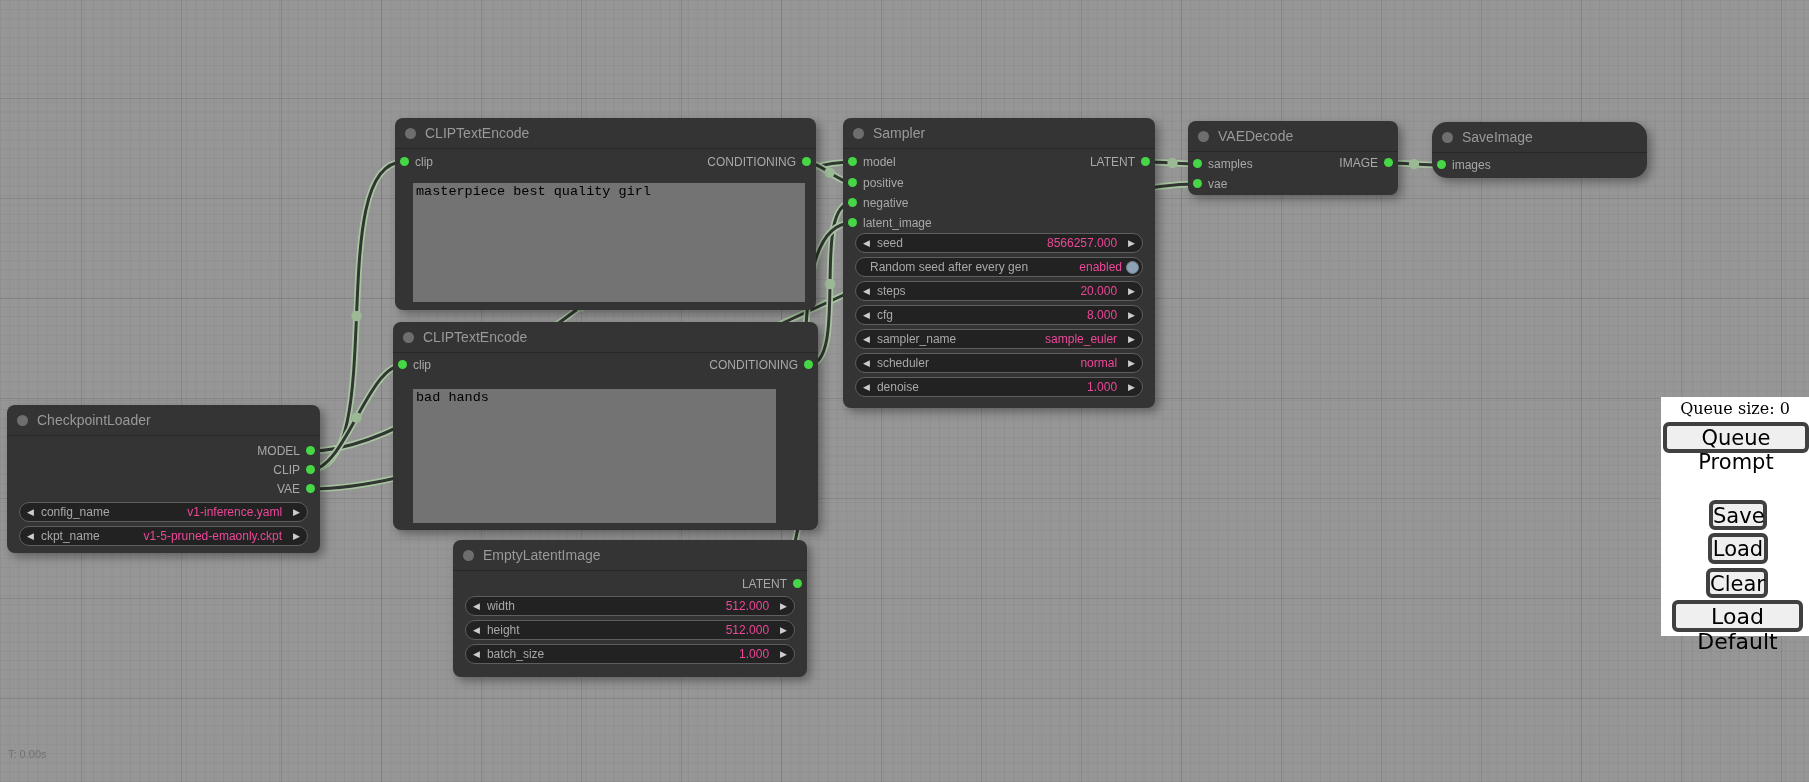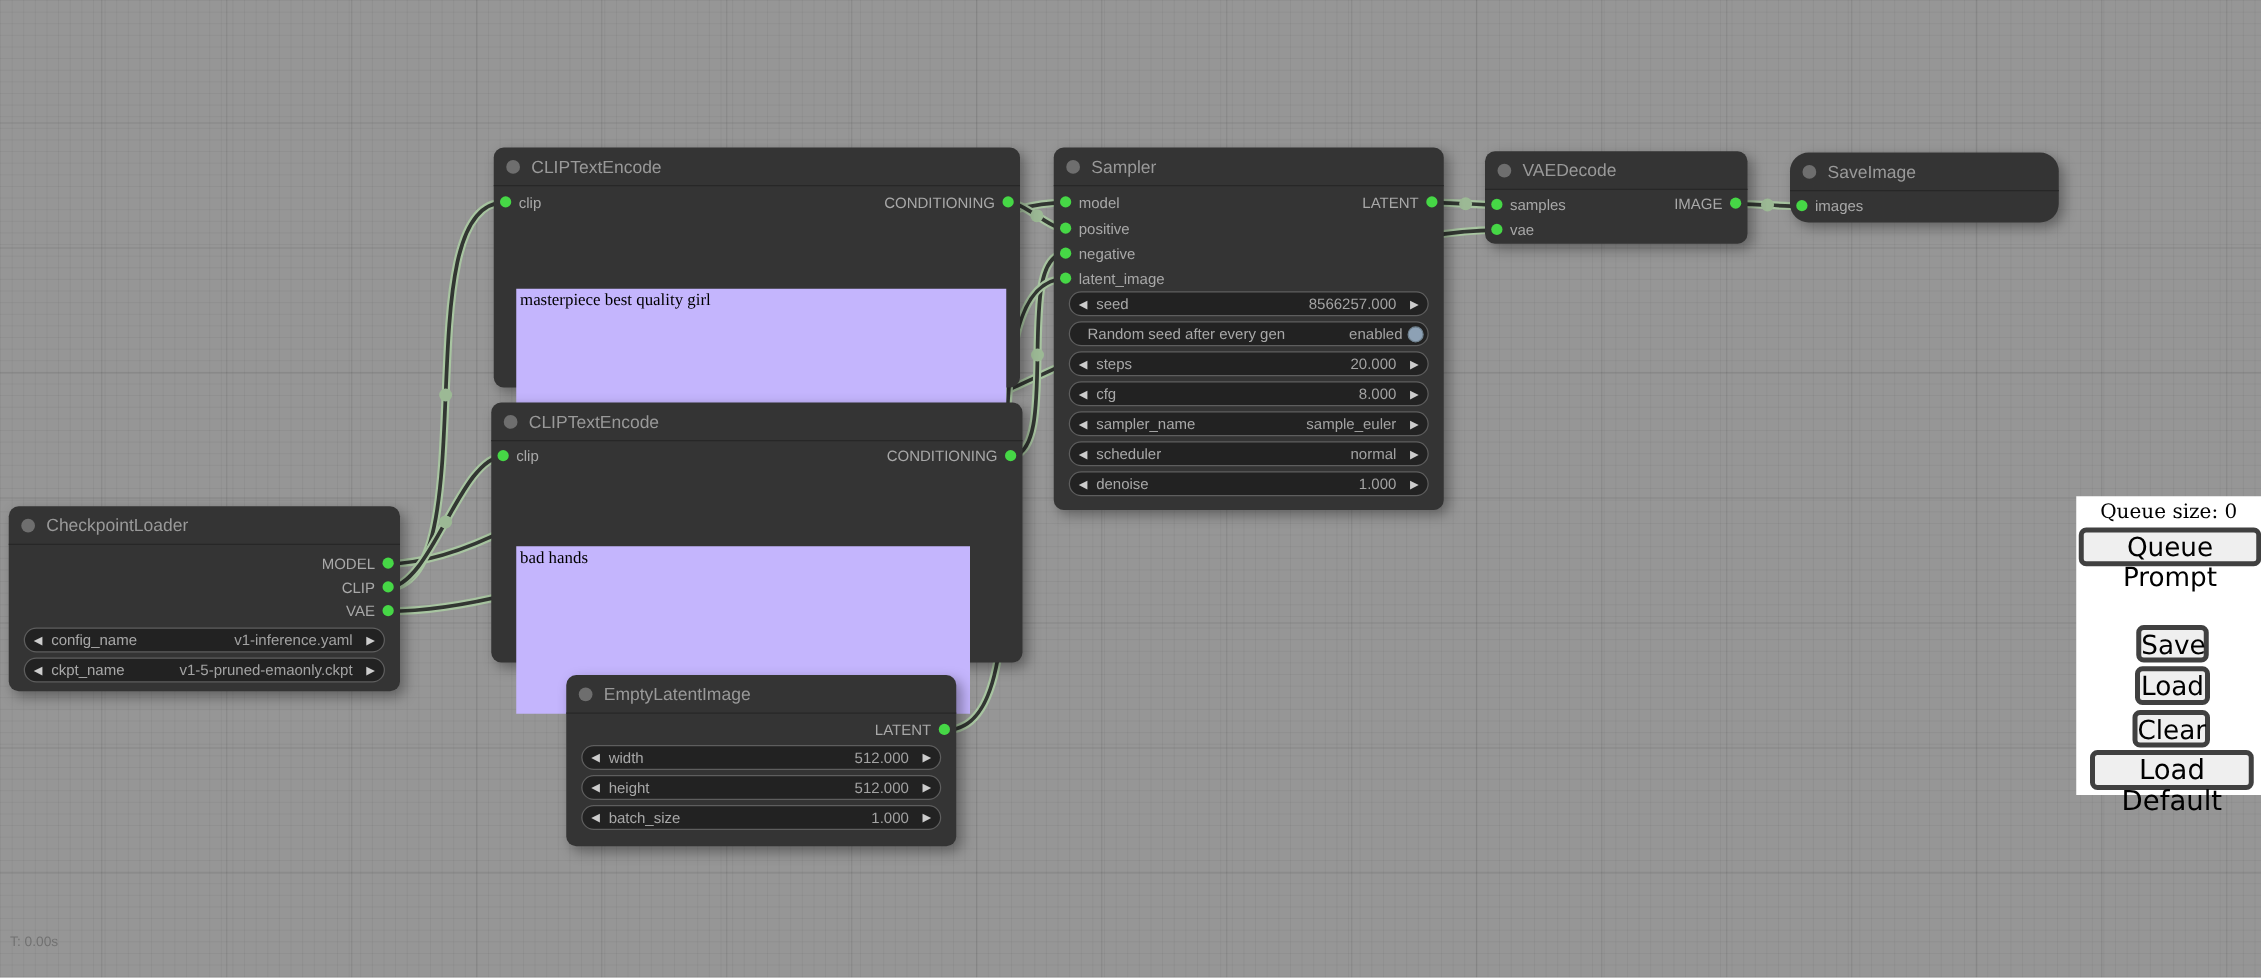--- a/index.html
+++ b/index.html
@@ -36,27 +36,27 @@
   .port-row.in .port-label{position:absolute;left:20px;white-space:nowrap;}
   .port-row.out .port-dot{right:5px;}
   .port-row.out .port-label{position:absolute;right:20px;white-space:nowrap;}
   .widget{
     position:absolute;left:12px;right:12px;height:20px;border-radius:10px;
     background:#222;border:1px solid #5e5e5e;box-sizing:border-box;
     display:flex;align-items:center;font-size:12px;color:#a8a8a8;overflow:hidden;
   }
   .widget .arrow{flex:0 0 auto;font-size:9px;color:#cdcdcd;padding:0 7px;cursor:pointer;}
   .widget .wlabel{flex:0 0 auto;white-space:nowrap;}
-  .widget .wvalue{flex:1 1 auto;text-align:right;color:#a3a3a3;white-space:nowrap;padding-right:4px;}
+  .widget .wvalue{flex:1 1 auto;text-align:right;color:#ec4899;white-space:nowrap;padding-right:4px;}
   .widget.toggle .wlabel{padding-left:14px;}
   .widget .toggle-dot{flex:0 0 auto;width:13px;height:13px;border-radius:50%;
     background:#8da1b5;border:1px solid #70828f;box-sizing:border-box;margin-right:3px;}
   .node-textarea{
-    position:absolute;background:#c4b5fd;color:#000;border:none;resize:none;outline:none;
-    font-family:Liberation Serif, serif;font-size:13.5px;line-height:1.25;padding:1px 3px;box-sizing:border-box;margin-top:48px;
+    position:absolute;background:#737373;color:#000;border:none;resize:none;outline:none;
+    font-family:Liberation Mono, monospace;font-size:13.5px;line-height:1.25;padding:1px 3px;box-sizing:border-box;
   }
   .queue-panel{position:absolute;left:1661px;top:397px;width:148px;height:239px;background:#ffffff;}
   .queue-size{position:absolute;left:0;top:2px;width:100%;text-align:center;
     font-family:"DejaVu Serif", serif;font-size:16px;color:#000;}
   .qbtn{
     position:absolute;background:#efefef;border:4px solid #404040;border-radius:6px;
     font-family:"DejaVu Sans", sans-serif;font-size:21px;color:#000;padding:0;cursor:pointer;
   }
   #timer-label{position:absolute;left:8px;top:748px;font-size:11px;color:rgba(45,45,45,0.35);}
 </style>
@@ -242,21 +242,21 @@
       <div class="node" style="left: 1432px; top: 122px; width: 215px; height: 56px; border-radius: 15px;">
         <div class="node-title">
           <span class="title-dot"></span>
           <span class="title-text">SaveImage</span>
         </div>
         <div class="port-row in" style="top: 34px;">
           <span class="port-dot"></span>
           <span class="port-label">images</span>
         </div>
       </div>
-      <div class="node" style="left: 453px; top: 540px; width: 312px; height: 137px;">
+      <div class="node" style="left: 453px; top: 540px; width: 312px; height: 137px; padding-left: 42px;">
         <div class="node-title">
           <span class="title-dot"></span>
           <span class="title-text">EmptyLatentImage</span>
         </div>
         <div class="port-row out" style="top: 35px;">
           <span class="port-dot"></span>
           <span class="port-label">LATENT</span>
         </div>
         <div class="widget combo" style="top: 56px;">
           <span class="arrow">◀</span>

